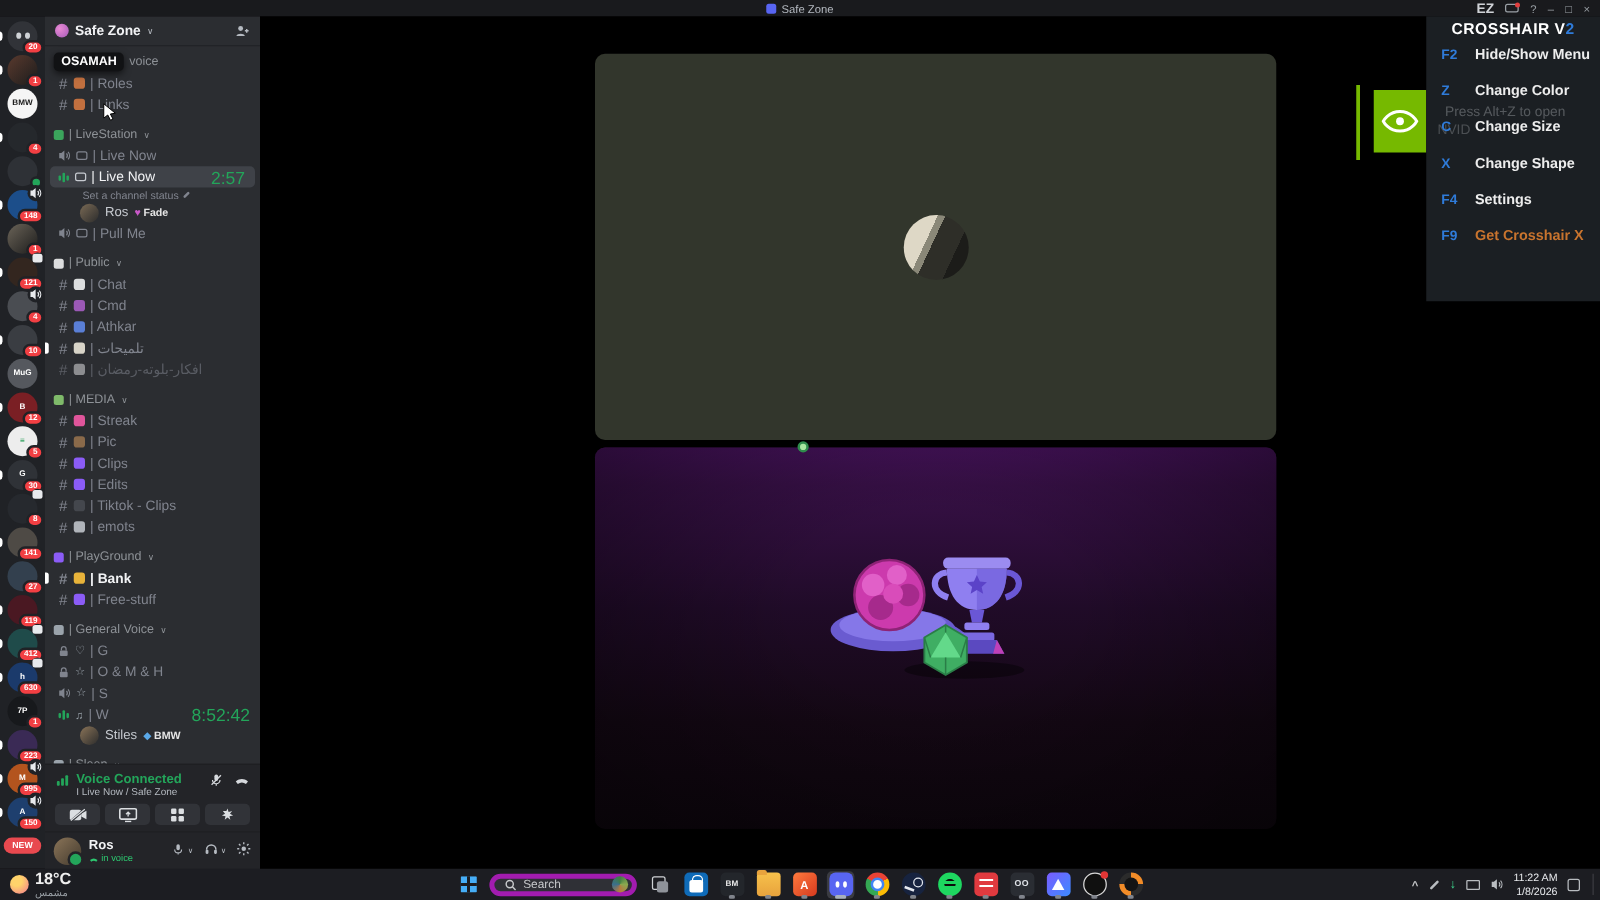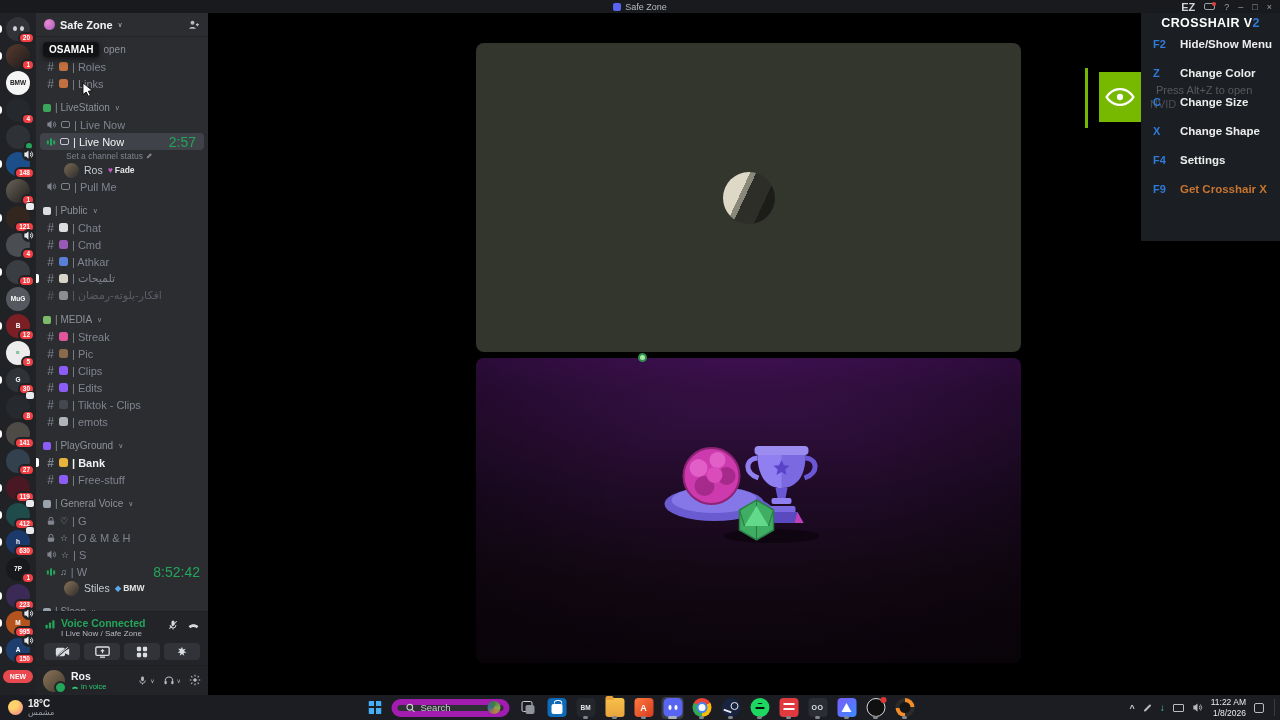--- a/index.html
+++ b/index.html
@@ -106,28 +106,28 @@
 .cx-ghost2{position:absolute;left:9px;top:85px;font-size:11px;color:#85898d;opacity:.45;white-space:nowrap;z-index:1}
 
 
 #nv-bar{position:absolute;left:1085px;top:68px;width:3px;height:60px;background:#76b900;z-index:39}
 #nv-logo{position:absolute;left:1099px;top:72px;width:42px;height:50px;background:#76b900;z-index:39;display:flex;align-items:center;justify-content:center}
 
 
 #taskbar{position:absolute;left:0;right:0;bottom:0;height:25px;background:#1c1d22;z-index:60;display:flex;align-items:center}
 .tb-weather{display:flex;align-items:center;gap:5px;padding:0 8px}
 .tw-icon{width:15px;height:15px;border-radius:50%;background:radial-gradient(circle at 35% 30%,#ffd36b 30%,#f2788f)}
-.tw-temp{font-size:10px;font-weight:bold;color:#eee;line-height:1.15}
+.tw-temp{font-size:13px;font-weight:bold;color:#eee;line-height:1.15}
 .tw-cond{font-size:8px;color:#9aa0a6;line-height:1}
 .tb-apps{position:absolute;left:50%;transform:translateX(-50%);display:flex;align-items:center;gap:7px;height:100%}
 .tb-start{width:20px;height:20px;border-radius:4px;display:flex;align-items:center;justify-content:center}
 .start-logo{width:13px;height:13px;border-radius:1px;background:
  linear-gradient(to right,transparent 5.5px,#1c1d22 5.5px,#1c1d22 7.5px,transparent 7.5px),
  linear-gradient(to bottom,transparent 5.5px,#1c1d22 5.5px,#1c1d22 7.5px,transparent 7.5px),#46aef7}
-.tb-search{height:18px;background:#2f3036;border:6px solid #a21caf;border-radius:10px;display:flex;align-items:center;gap:5px;padding:0 3px 0 8px;width:118px;color:#c8cacc}
+.tb-search{height:18px;background:#2f3036;border:4px solid #a21caf;border-radius:10px;display:flex;align-items:center;gap:5px;padding:0 3px 0 8px;width:118px;color:#c8cacc}
 .ts-txt{font-size:9.5px;color:#c8cacc;flex:1;text-align:left}
 .ts-img{width:13px;height:13px;border-radius:50%;background:conic-gradient(#3f7d44,#8aa84f,#b7793f,#3b6f8c,#3f7d44);flex:0 0 auto}
 .tb-app{position:relative;width:22px;height:22px;display:flex;align-items:center;justify-content:center;border-radius:4px}
 .tb-app.active{background:#3a3b41}
 .run-dot{position:absolute;bottom:0;left:50%;transform:translateX(-50%);width:5px;height:2.5px;border-radius:2px;background:#80848c}
 .tb-app.active .run-dot{width:9px;background:#a8b0bc}
 .ic{width:19px;height:19px;border-radius:4px;position:relative;display:flex;align-items:center;justify-content:center;font-size:7px;font-weight:bold;color:#fff}
 .ic-taskview{background:transparent}
 .ic-taskview:before{content:"";position:absolute;left:3px;top:3px;width:9px;height:9px;border:1.5px solid #cfd2d6;border-radius:2px}
 .ic-taskview:after{content:"";position:absolute;right:3px;bottom:3px;width:9px;height:9px;background:#8f939a;border-radius:2px}
@@ -350,21 +350,21 @@
       <svg viewBox="0 0 16 16" width="12" height="12">
           <circle cx="6" cy="5" r="2.6" fill="currentColor"></circle>
           <path d="M1.5 13c.5-3.2 8.5-3.2 9 0z" fill="currentColor"></path>
           <path d="M12.5 5.5v4M10.5 7.5h4" stroke="currentColor" stroke-width="1.5"></path>
         </svg>
     </span>
   </div>
   <div id="channel-list">
       <div class="ch-cat">
         <span class="tooltip">OSAMAH</span>
-        <span>open</span>
+        <span>voice</span>
       </div>
       <div class="ch-row">
         <span class="ch-hash">#</span>
         <span class="ch-dot" style="background: rgb(194, 112, 63);"></span>
         <span class="ch-name">| Roles</span>
       </div>
       <div class="ch-row">
         <span class="ch-hash">#</span>
         <span class="ch-dot" style="background: rgb(194, 112, 63);"></span>
         <span class="ch-name">| Links</span>

